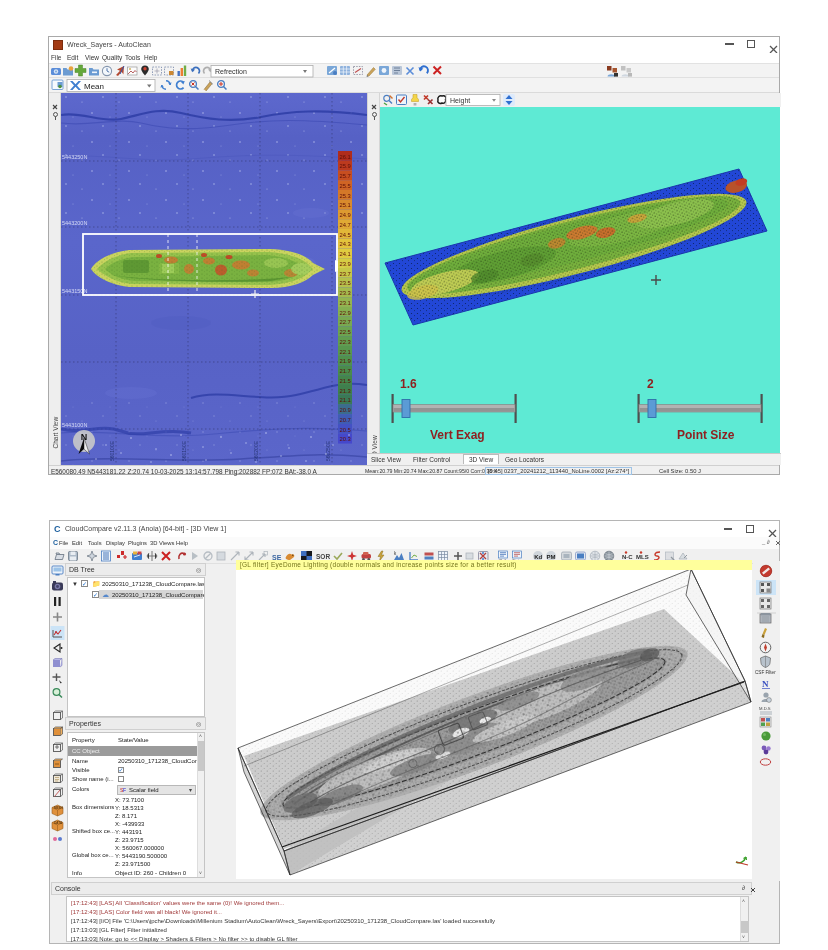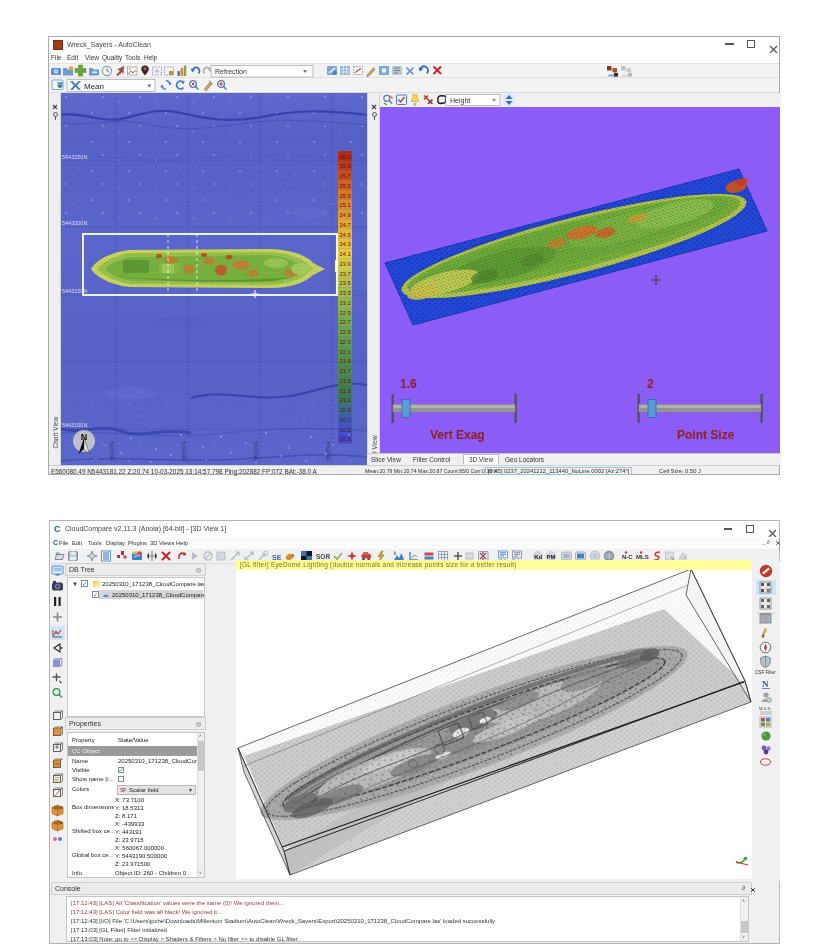--- a/index.html
+++ b/index.html
@@ -429,21 +429,21 @@
     <rect x="66" y="1.5" width="54" height="11" fill="#ffffff" stroke="#adadad" stroke-width="0.8"></rect>
     <text x="70" y="10" font-size="7" fill="#333" font-family="Liberation Sans">Height</text>
     <path d="M112,6 l4,0 l-2,2.8 z" fill="#888"></path>
     <g transform="translate(123,1)">
           <rect x="0" y="0" width="12" height="12" rx="2" fill="#ddeafb"></rect>
           <path d="M6,1 L9.5,5 L2.5,5 Z" fill="#2f6fd0"></path>
           <path d="M6,11 L2.5,7 L9.5,7 Z" fill="#2f6fd0"></path>
         </g>
   </svg>
   </div>
-  <div class="abs" id="p3d" style="left:331px; top:70px; width:400px; height:346px; background:#8b5cf6; overflow:hidden;">
+  <div class="abs" id="p3d" style="left:331px; top:70px; width:400px; height:346px; background:#5eead4; overflow:hidden;">
   <svg width="400" height="346">
     <defs>
       <pattern id="ptdots3" width="12" height="10" patternUnits="userSpaceOnUse">
         <circle cx="2" cy="2" r="0.9" fill="#27430f" opacity="0.5"></circle>
         <circle cx="8" cy="4" r="1.1" fill="#355a18" opacity="0.45"></circle>
         <circle cx="5" cy="7.5" r="0.8" fill="#224010" opacity="0.5"></circle>
         <circle cx="10.5" cy="8.5" r="0.7" fill="#2d4e12" opacity="0.45"></circle>
       </pattern>
       <pattern id="ptdots" width="4.5" height="3.5" patternUnits="userSpaceOnUse">
         <circle cx="1" cy="1" r="0.55" fill="#142008" opacity="0.8"></circle>

